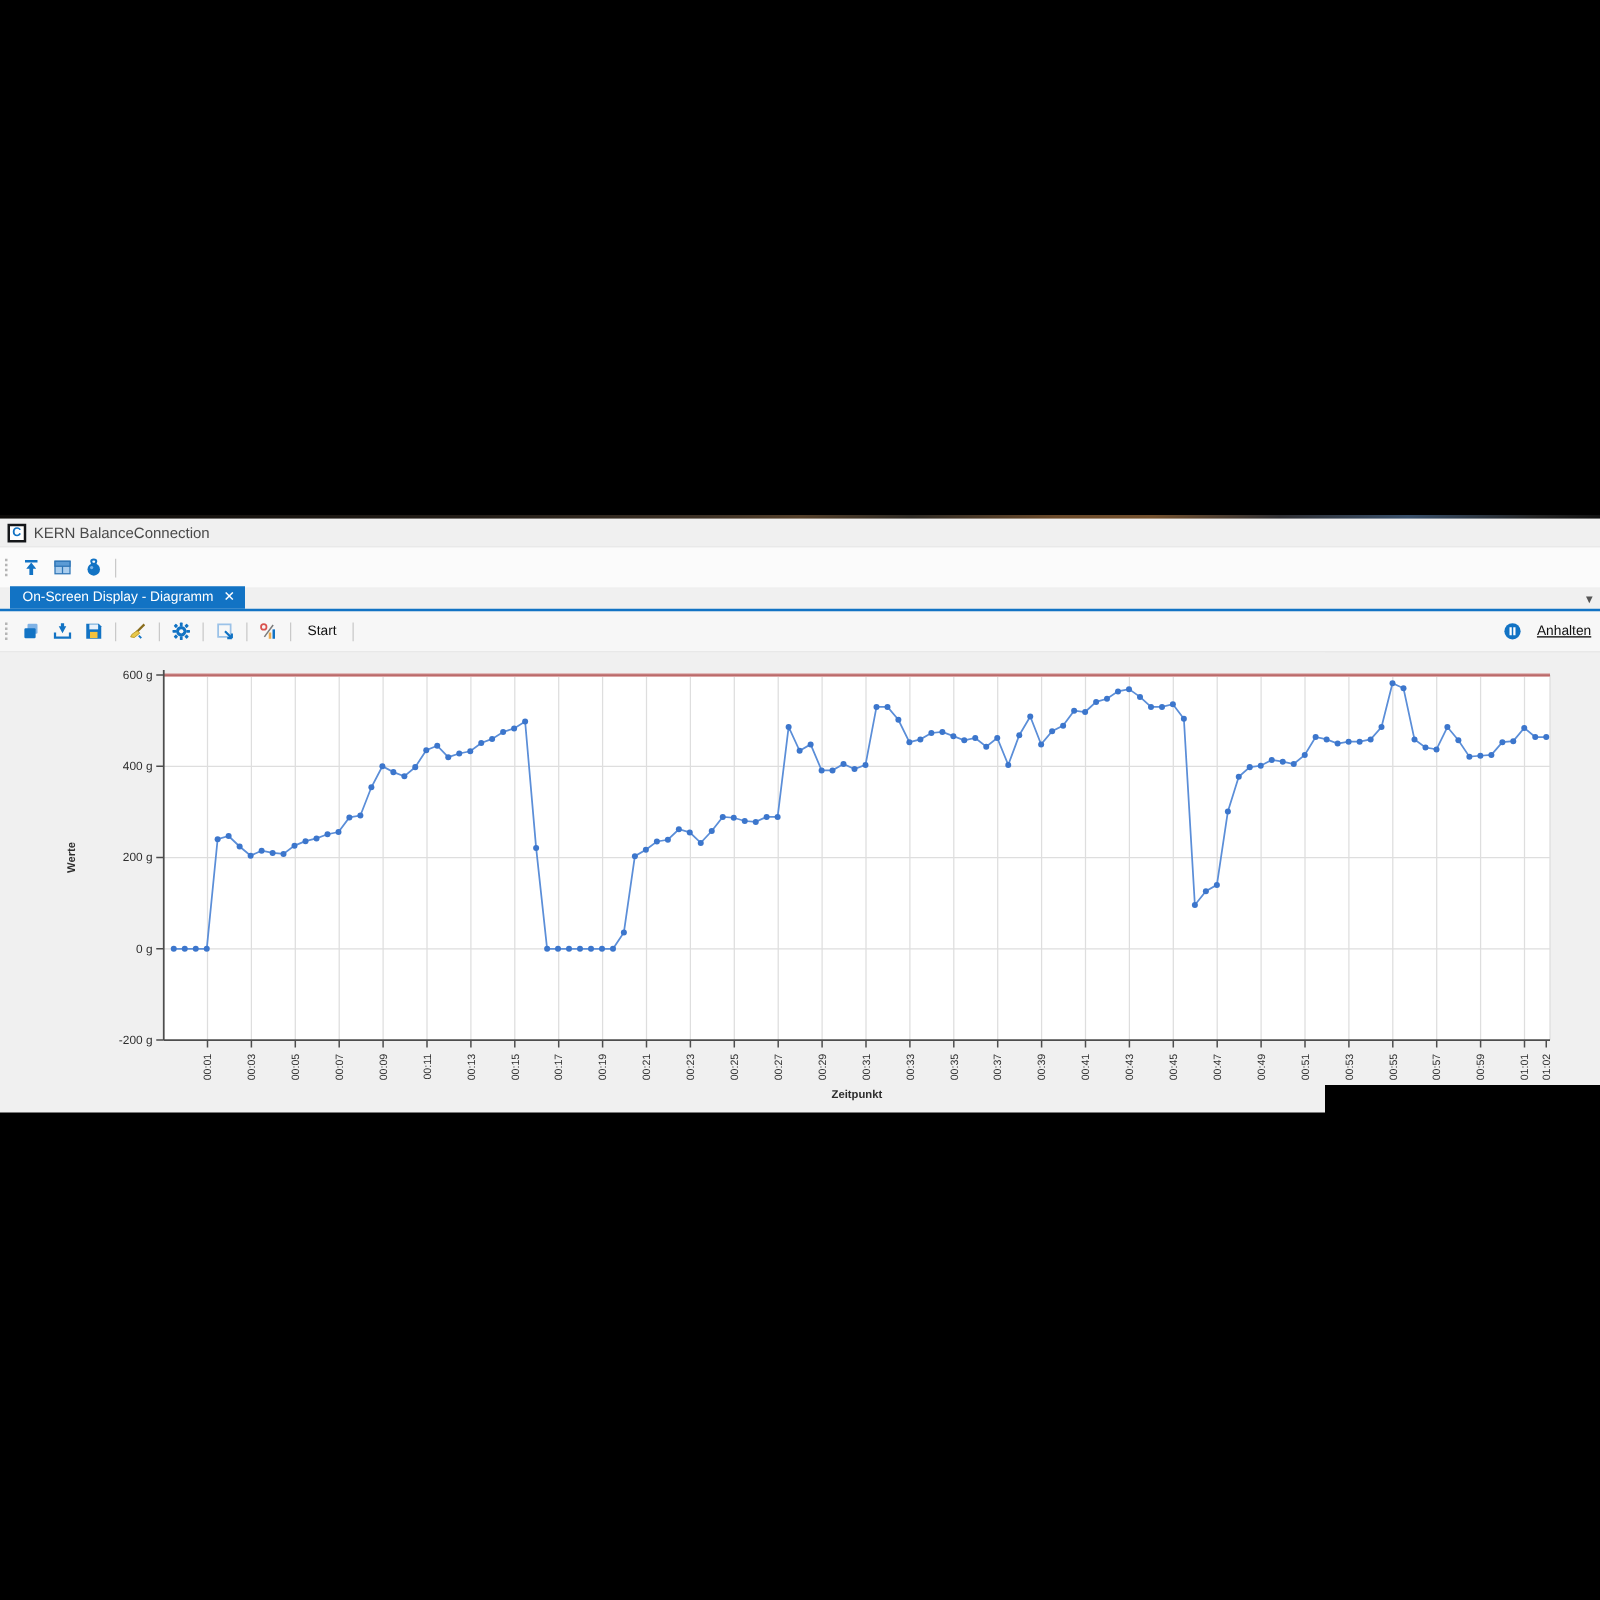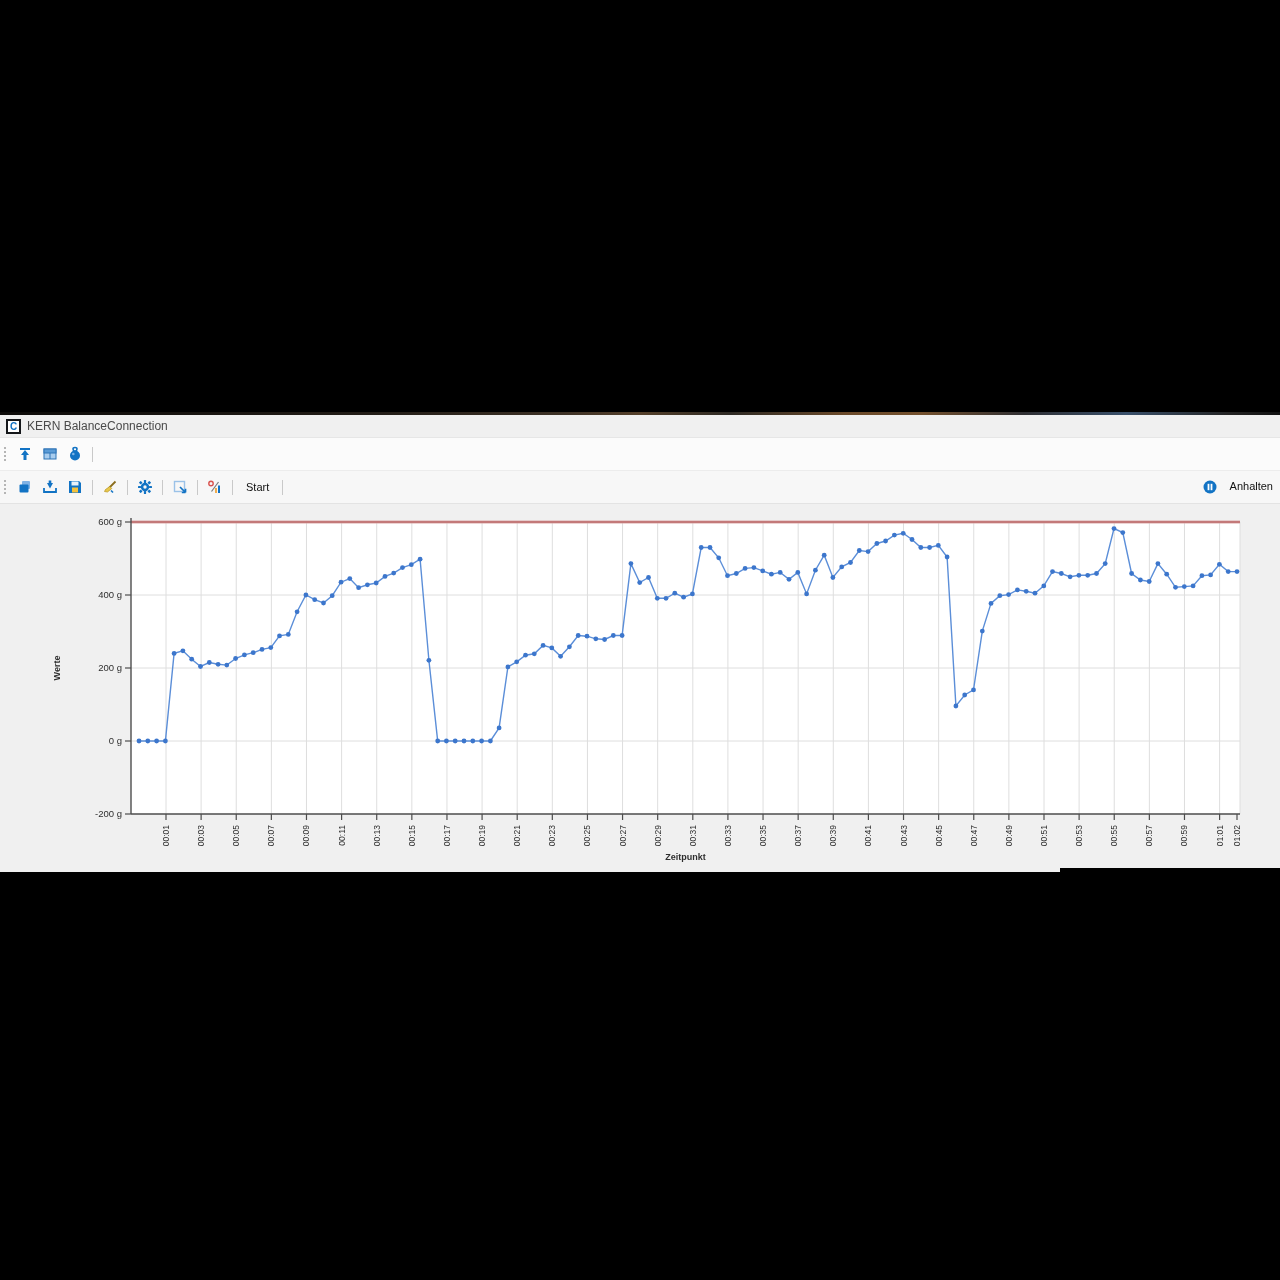--- a/index.html
+++ b/index.html
@@ -23,21 +23,21 @@
   .tbtn{border:none;background:transparent;padding:1px 2px;margin:0;display:flex;align-items:center;
         justify-content:center;cursor:pointer;}
   .tbtn svg{display:block;}
   .tabbar{height:18px;background:#f0f0f0;display:flex;align-items:flex-end;
           border-bottom:2px solid #1273c4;padding-left:8px;position:relative;}
   .tab{height:18px;background:#1273c4;color:#fff;font-size:11px;display:flex;align-items:center;
        gap:8px;padding:0 8px 0 10px;cursor:pointer;}
   .tab-close{font-size:11px;color:#fff;cursor:pointer;line-height:1;}
   .tab-dd{position:absolute;right:4px;bottom:3px;font-size:9px;color:#555;cursor:pointer;}
   .startbtn{border:none;background:transparent;font-size:11px;color:#111;padding:2px 6px;cursor:pointer;}
-  .stopgrp{margin-left:auto;display:flex;gap:13px;padding-right:3px;cursor:pointer;}
+  .stopgrp{margin-left:auto;display:flex;align-items:center;gap:13px;padding-right:3px;cursor:pointer;text-decoration:underline;}
   .stopgrp .lbl{font-size:11px;color:#111;}
   .content{position:relative;width:1060px;height:368px;background:#f0f0f0;padding-left:24px;}
   #chart-svg{position:absolute;left:0;top:0;}
   #chart-svg text{font-family:"Liberation Sans",sans-serif;fill:#2e2e2e;}
 </style>
 </head>
 <body>
 
 <div class="screen">
   <div class="window">
@@ -67,20 +67,27 @@
       <button class="tbtn">
         <svg width="16" height="16" viewBox="0 0 16 16">
           <path d="M6 3 Q6 1.5 8 1.5 Q10 1.5 10 3 L9.4 5 L6.6 5 Z" fill="none" stroke="#1273c4" stroke-width="1.6"></path>
           <circle cx="8" cy="9.5" r="5" fill="#1273c4"></circle>
           <circle cx="6.3" cy="8" r="1.3" fill="#7db4e6"></circle>
         </svg>
       </button>
       <span class="sep"></span>
     </div>
 
+    <div class="tabbar">
+      <div class="tab">
+        <span>On-Screen Display - Diagramm</span>
+        <span class="tab-close">✕</span>
+      </div>
+      <span class="tab-dd">▼</span>
+    </div>
 
     <div class="toolbar toolbar2">
       <span class="grip"></span>
       <button class="tbtn">
         <svg width="16" height="16" viewBox="0 0 16 16">
           <rect x="5" y="2" width="8" height="8" rx="1" fill="#7fb2e5"></rect>
           <rect x="2.5" y="5.5" width="9" height="8" rx="1" fill="#1273c4"></rect>
         </svg>
       </button>
       <button class="tbtn">

